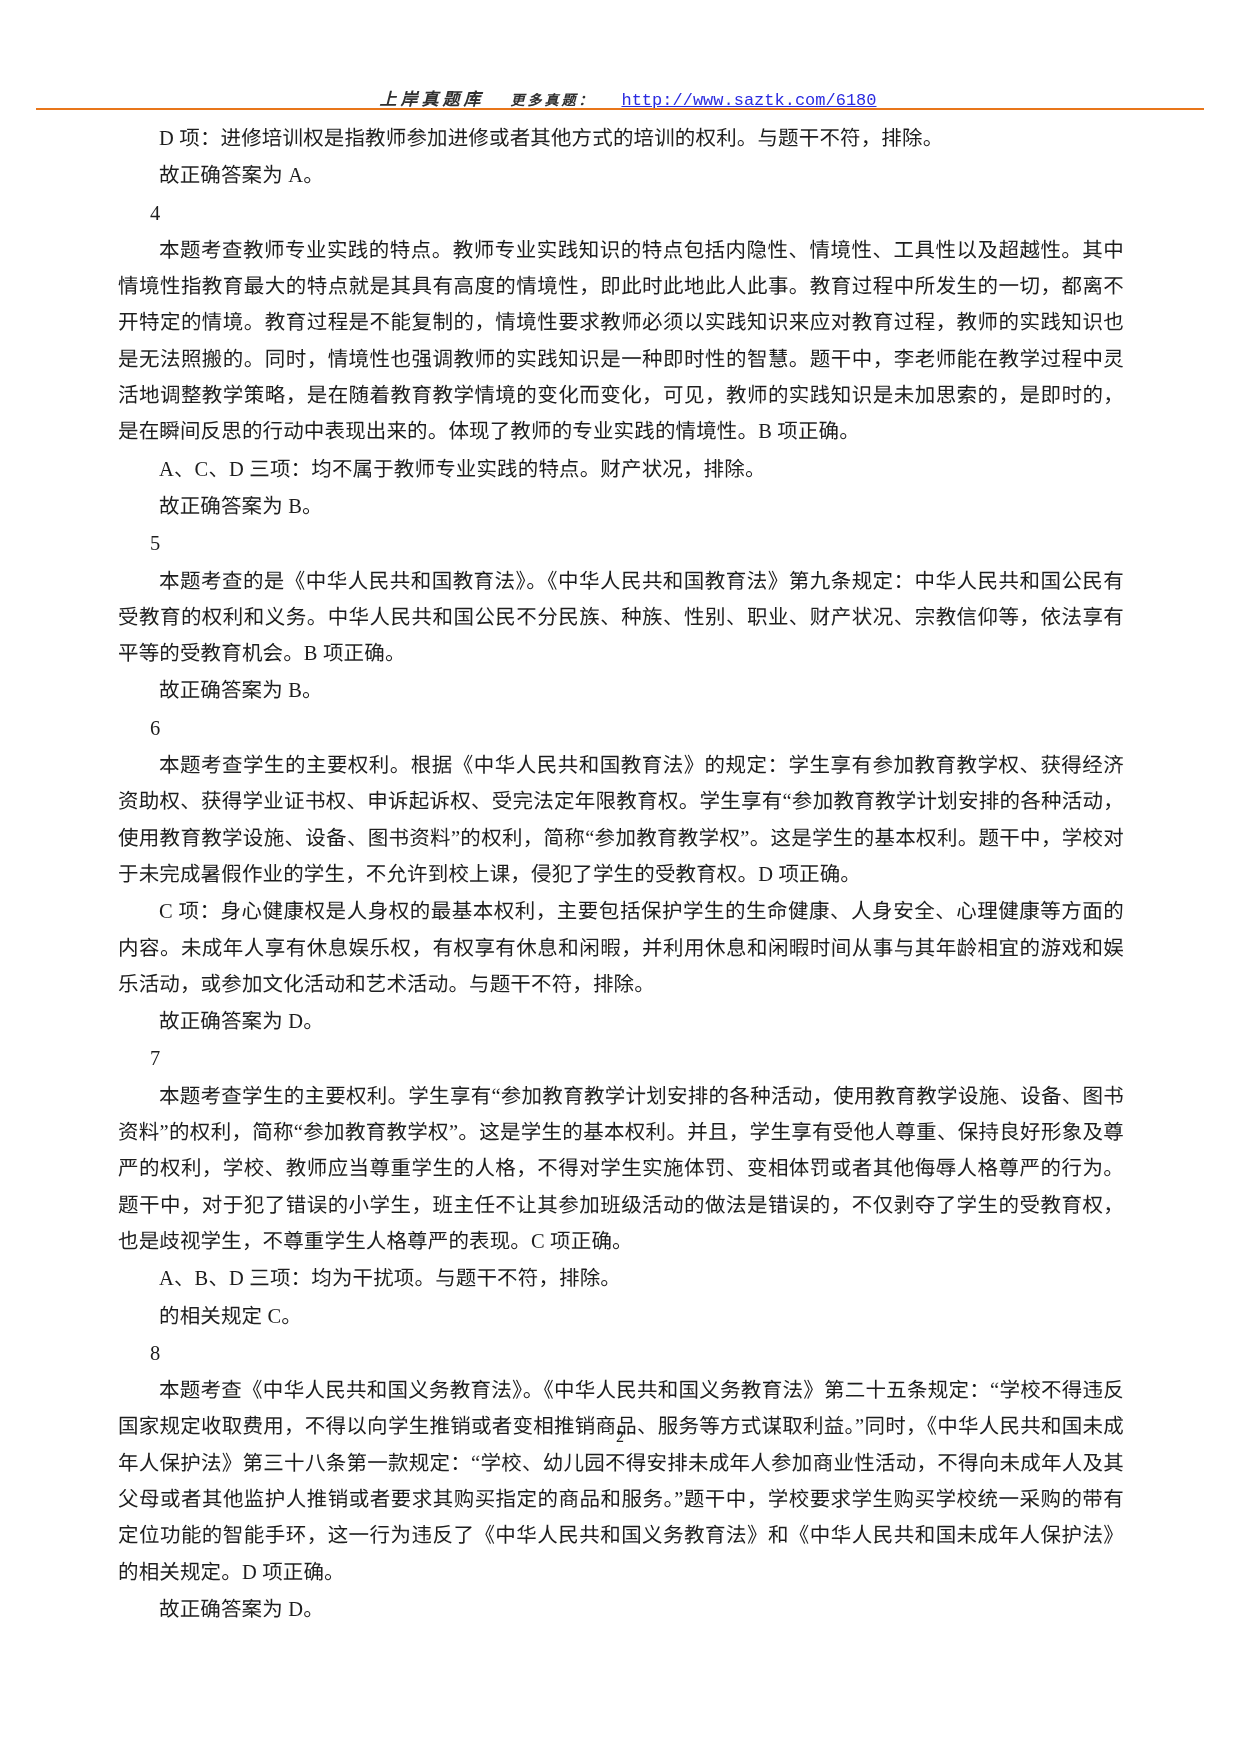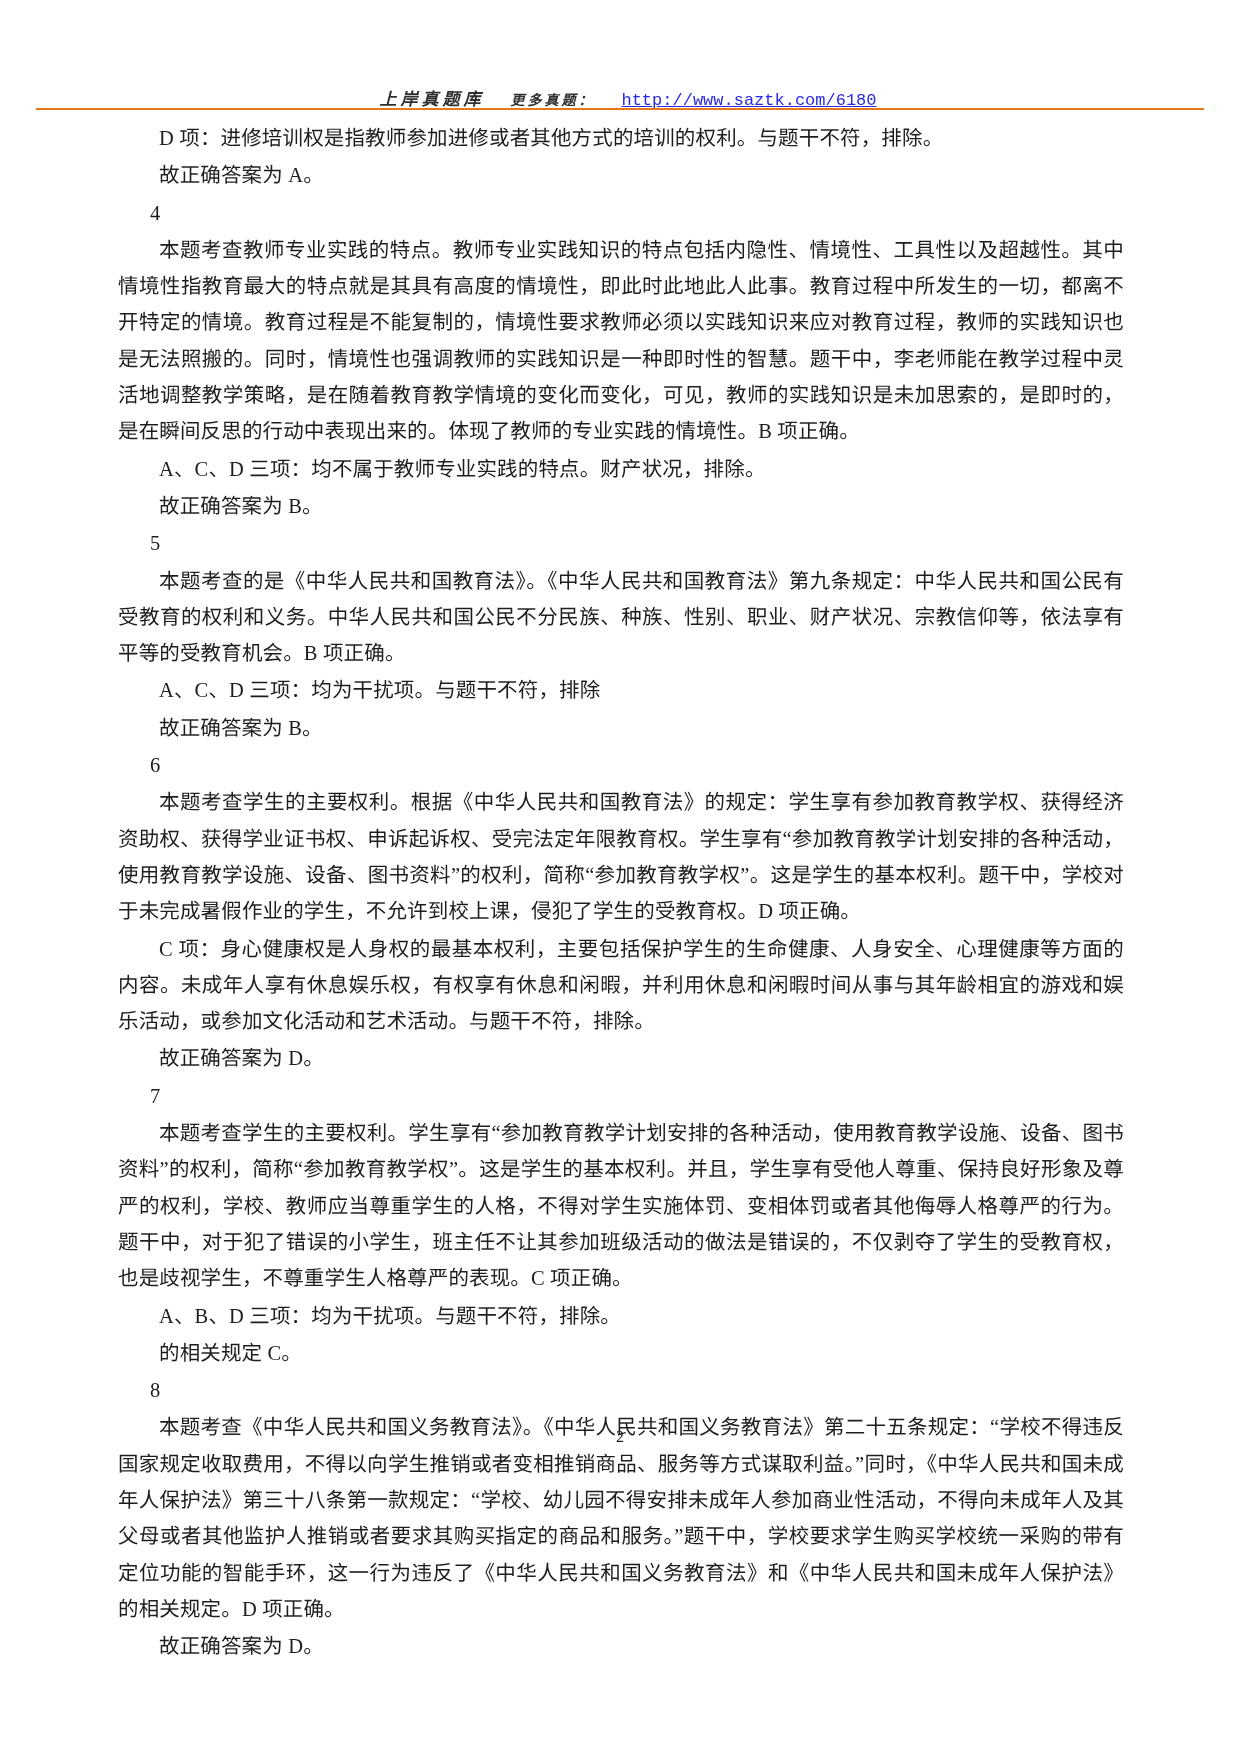--- a/index.html
+++ b/index.html
@@ -137,21 +137,20 @@
 
   <div class="content" id="content">
       <p class="indent last-line">D 项：进修培训权是指教师参加进修或者其他方式的培训的权利。与题干不符，排除。</p>
       <p class="indent last-line">故正确答案为 A。</p>
       <p class="num">4</p>
       <p class="indent last-line">本题考查教师专业实践的特点。教师专业实践知识的特点包括内隐性、情境性、工具性以及超越性。其中情境性指教育最大的特点就是其具有高度的情境性，即此时此地此人此事。教育过程中所发生的一切，都离不开特定的情境。教育过程是不能复制的，情境性要求教师必须以实践知识来应对教育过程，教师的实践知识也是无法照搬的。同时，情境性也强调教师的实践知识是一种即时性的智慧。题干中，李老师能在教学过程中灵活地调整教学策略，是在随着教育教学情境的变化而变化，可见，教师的实践知识是未加思索的，是即时的，是在瞬间反思的行动中表现出来的。体现了教师的专业实践的情境性。B 项正确。</p>
       <p class="indent last-line">A、C、D 三项：均不属于教师专业实践的特点。财产状况，排除。</p>
       <p class="indent last-line">故正确答案为 B。</p>
       <p class="num">5</p>
       <p class="indent last-line">本题考查的是《中华人民共和国教育法》。《中华人民共和国教育法》第九条规定：中华人民共和国公民有受教育的权利和义务。中华人民共和国公民不分民族、种族、性别、职业、财产状况、宗教信仰等，依法享有平等的受教育机会。B 项正确。</p>
-      <p class="indent last-line">A、C、D 三项：均为干扰项。与题干不符，排除</p>
       <p class="indent last-line">故正确答案为 B。</p>
       <p class="num">6</p>
       <p class="indent last-line">本题考查学生的主要权利。根据《中华人民共和国教育法》的规定：学生享有参加教育教学权、获得经济资助权、获得学业证书权、申诉起诉权、受完法定年限教育权。学生享有“参加教育教学计划安排的各种活动，使用教育教学设施、设备、图书资料”的权利，简称“参加教育教学权”。这是学生的基本权利。题干中，学校对于未完成暑假作业的学生，不允许到校上课，侵犯了学生的受教育权。D 项正确。</p>
       <p class="indent last-line">C 项：身心健康权是人身权的最基本权利，主要包括保护学生的生命健康、人身安全、心理健康等方面的内容。未成年人享有休息娱乐权，有权享有休息和闲暇，并利用休息和闲暇时间从事与其年龄相宜的游戏和娱乐活动，或参加文化活动和艺术活动。与题干不符，排除。</p>
       <p class="indent last-line">故正确答案为 D。</p>
       <p class="num">7</p>
       <p class="indent last-line">本题考查学生的主要权利。学生享有“参加教育教学计划安排的各种活动，使用教育教学设施、设备、图书资料”的权利，简称“参加教育教学权”。这是学生的基本权利。并且，学生享有受他人尊重、保持良好形象及尊严的权利，学校、教师应当尊重学生的人格，不得对学生实施体罚、变相体罚或者其他侮辱人格尊严的行为。题干中，对于犯了错误的小学生，班主任不让其参加班级活动的做法是错误的，不仅剥夺了学生的受教育权，也是歧视学生，不尊重学生人格尊严的表现。C 项正确。</p>
       <p class="indent last-line">A、B、D 三项：均为干扰项。与题干不符，排除。</p>
       <p class="indent last-line">的相关规定 C。</p>
       <p class="num">8</p>

